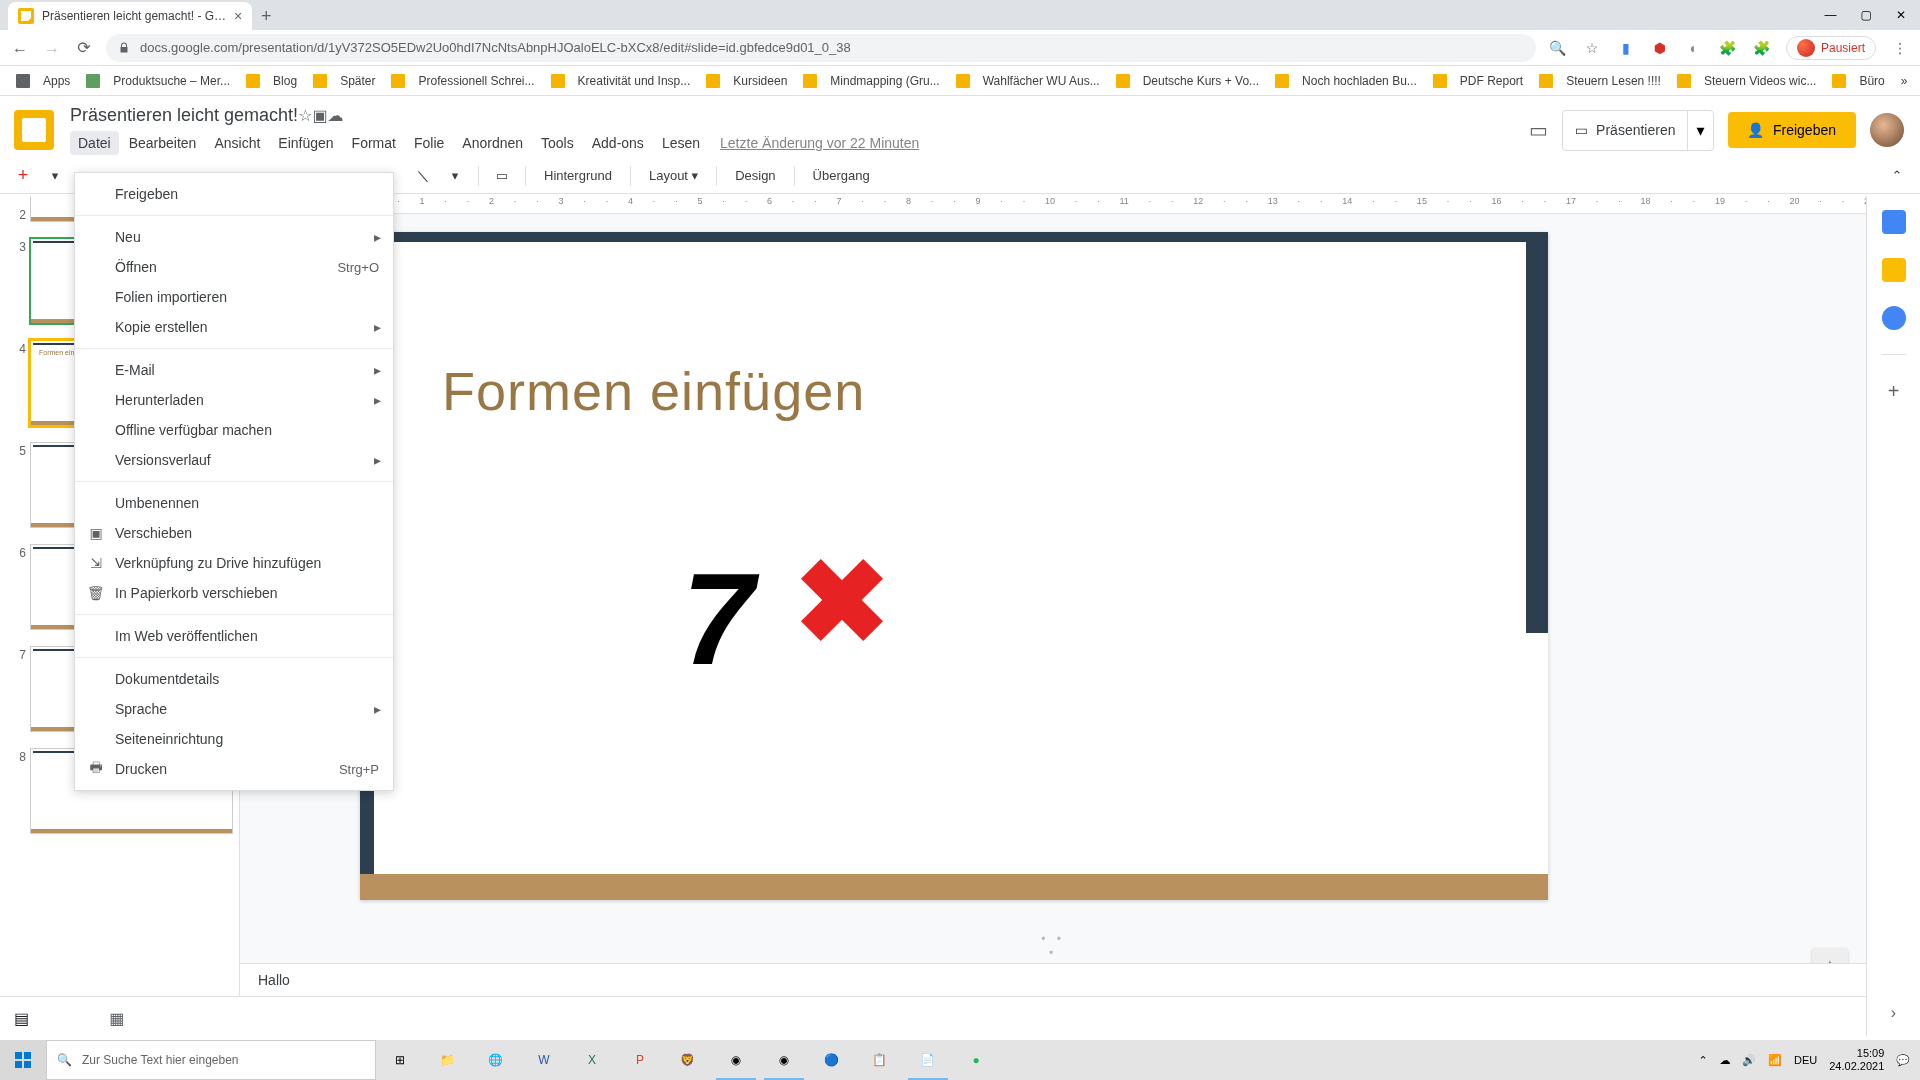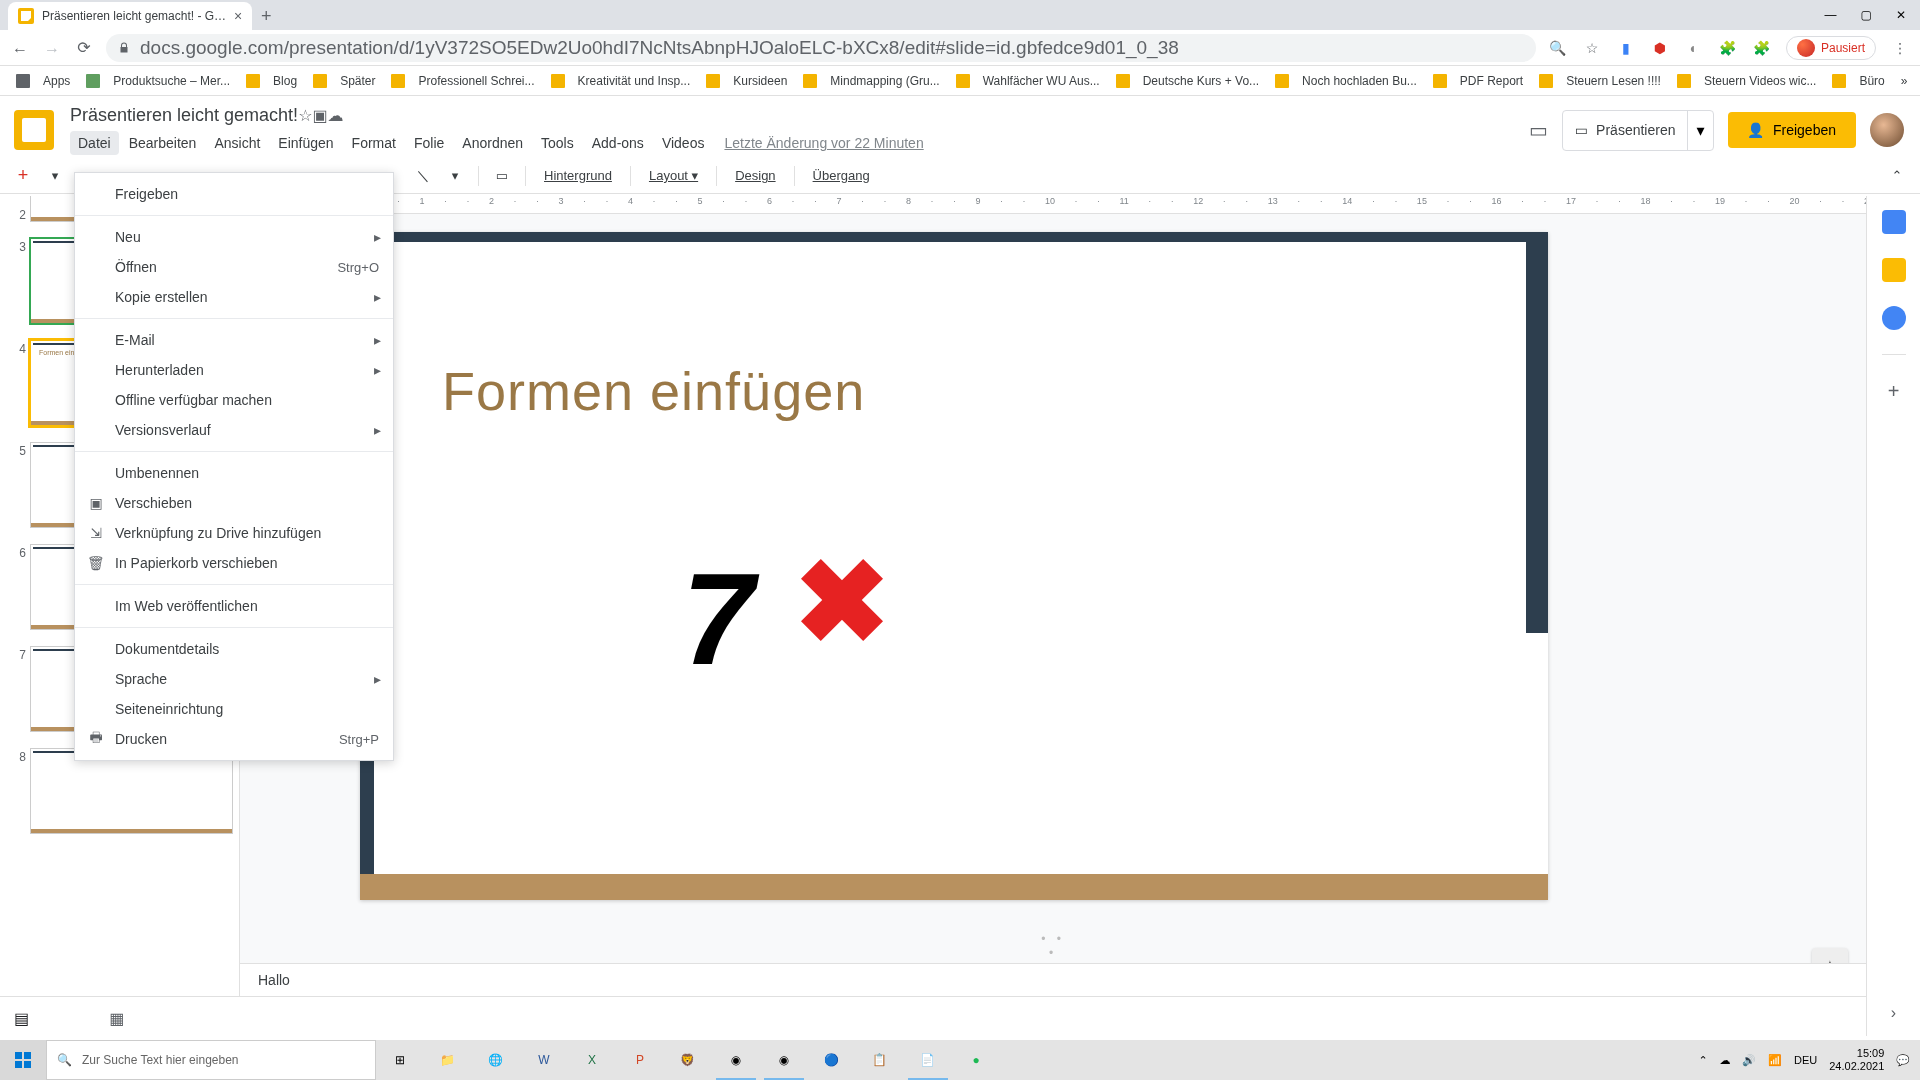--- a/index.html
+++ b/index.html
@@ -12,21 +12,21 @@
 .tab-favicon::after { content: ''; position: absolute; inset: 3px; background: #fff; clip-path: polygon(0 0, 100% 0, 100% 70%, 70% 100%, 0 100%); }
 .tab-title { flex: 1; white-space: nowrap; overflow: hidden; text-overflow: ellipsis; color: #3c4043; }
 .tab-close { font-size: 14px; color: #5f6368; cursor: pointer; }
 .newtab { width: 28px; height: 28px; display: flex; align-items: center; justify-content: center; font-size: 18px; color: #5f6368; }
 .win-controls { margin-left: auto; display: flex; gap: 24px; font-size: 12px; color: #000; padding-right: 6px; align-items: center; height: 100%; }
 .win-controls span { cursor: pointer; }
 
 .omnibar { height: 36px; background: #fff; border-bottom: 1px solid #e0e0e0; display: flex; align-items: center; padding: 0 10px; gap: 12px; }
 .nav-btn { width: 20px; height: 20px; display: flex; align-items: center; justify-content: center; color: #5f6368; font-size: 16px; cursor: pointer; }
 .nav-btn.disabled { color: #bdc1c6; }
-.addr-bar { flex: 1; background: #f1f3f4; border-radius: 14px; height: 28px; display: flex; align-items: center; padding: 0 12px; font-size: 19px; color: #5f6368; gap: 10px; }
+.addr-bar { flex: 1; background: #f1f3f4; border-radius: 14px; height: 28px; display: flex; align-items: center; padding: 0 12px; font-size: 13px; color: #5f6368; gap: 10px; }
 .addr-bar svg { flex-shrink: 0; }
 .omnibar-right { display: flex; align-items: center; gap: 14px; font-size: 14px; color: #5f6368; }
 .oricon { width: 20px; height: 20px; display: flex; align-items: center; justify-content: center; }
 .pill { border: 1px solid #dadce0; border-radius: 14px; padding: 2px 10px; display: flex; align-items: center; gap: 6px; font-size: 12px; color: #d93025; }
 .avatar-sm { width: 18px; height: 18px; border-radius: 50%; background: radial-gradient(circle at 30% 30%, #ff7043, #c62828); }
 
 .bookmarks { height: 30px; background: #fff; border-bottom: 1px solid #e0e0e0; display: flex; align-items: center; padding: 0 10px; gap: 4px; font-size: 12px; color: #3c4043; }
 .bm { display: flex; align-items: center; gap: 13px; padding: 3px 6px; border-radius: 4px; white-space: nowrap; }
 .bm-icon { width: 14px; height: 14px; background: #f4b400; border-radius: 1px; }
 .bm-icon.alt { background: #5f9e5f; }
@@ -47,21 +47,21 @@
 .header-actions { display: flex; align-items: center; gap: 14px; }
 .present-btn { display: flex; align-items: center; gap: 8px; border: 1px solid #dadce0; border-radius: 4px; padding: 8px 12px; font-size: 14px; color: #3c4043; cursor: pointer; }
 .present-split { border-left: 1px solid #dadce0; padding: 10px 8px; cursor: pointer; }
 .share-btn { background: #fbbc04; border-radius: 4px; padding: 10px 20px; font-size: 14px; font-weight: 500; display: flex; align-items: center; gap: 8px; cursor: pointer; }
 .profile-pic { width: 34px; height: 34px; border-radius: 50%; background: radial-gradient(circle at 40% 35%, #e8b894, #6b4a2f); }
 
 
 .toolbar { height: 36px; border-bottom: 1px solid #e0e0e0; display: flex; align-items: center; padding: 0 10px; gap: 6px; font-size: 13px; color: #3c4043; position: relative; }
 .tb-i { min-width: 26px; height: 26px; display: flex; align-items: center; justify-content: center; cursor: pointer; border-radius: 3px; padding: 0 4px; }
 .tb-sep { width: 1px; height: 20px; background: #e0e0e0; margin: 0 4px; }
-.tb-label { padding: 0 8px; cursor: pointer; text-decoration: underline; }
+.tb-label { padding: 0 8px; cursor: pointer; }
 
 
 .dropdown { position: absolute; left: 74px; top: 172px; width: 320px; background: #fff; border: 1px solid #dadce0; box-shadow: 0 2px 10px rgba(0,0,0,.18); z-index: 100; font-size: 14px; color: #3c4043; padding: 6px 0; }
 .dd-item { display: flex; align-items: center; padding: 7px 14px 7px 40px; position: relative; cursor: pointer; gap: 8px; }
 .dd-iconleft { position: absolute; left: 12px; width: 18px; height: 18px; display: flex; align-items: center; justify-content: center; color: #5f6368; }
 .dd-sub { position: absolute; right: 12px; color: #5f6368; }
 .dd-shortcut { position: absolute; right: 14px; color: #5f6368; font-size: 13px; }
 .dd-sep { height: 1px; background: #e8eaed; margin: 6px 0; }
 
 
@@ -231,21 +231,21 @@
     <div class="menu-row">
       <span class="menu-item active">Datei</span>
       <span class="menu-item">Bearbeiten</span>
       <span class="menu-item">Ansicht</span>
       <span class="menu-item">Einfügen</span>
       <span class="menu-item">Format</span>
       <span class="menu-item">Folie</span>
       <span class="menu-item">Anordnen</span>
       <span class="menu-item">Tools</span>
       <span class="menu-item">Add-ons</span>
-      <span class="menu-item">Videos</span>
+      <span class="menu-item">Lesen</span>
       <span class="last-edit">Letzte Änderung vor 22 Minuten</span>
     </div>
   </div>
   <div class="header-actions">
     <div style="font-size:20px;color:#5f6368;">▭</div>
     <div style="display:flex;border:1px solid #dadce0;border-radius:4px;">
       <div class="present-btn" style="border:none;">
         <span>▭</span>
         <span>Präsentieren</span>
       </div>
@@ -285,20 +285,23 @@
   <div class="dd-sep"></div>
   <div class="dd-item">
       <span>Neu</span>
       <span class="dd-sub">▸</span>
     </div>
   <div class="dd-item">
       <span>Öffnen</span>
       <span class="dd-shortcut">Strg+O</span>
     </div>
   <div class="dd-item">
+      <span>Folien importieren</span>
+    </div>
+  <div class="dd-item">
       <span>Kopie erstellen</span>
       <span class="dd-sub">▸</span>
     </div>
   <div class="dd-sep"></div>
   <div class="dd-item">
       <span>E-Mail</span>
       <span class="dd-sub">▸</span>
     </div>
   <div class="dd-item">
       <span>Herunterladen</span>

